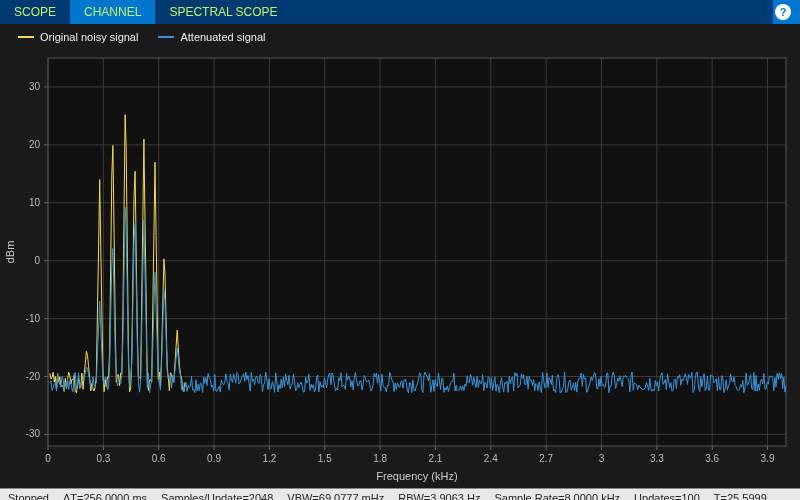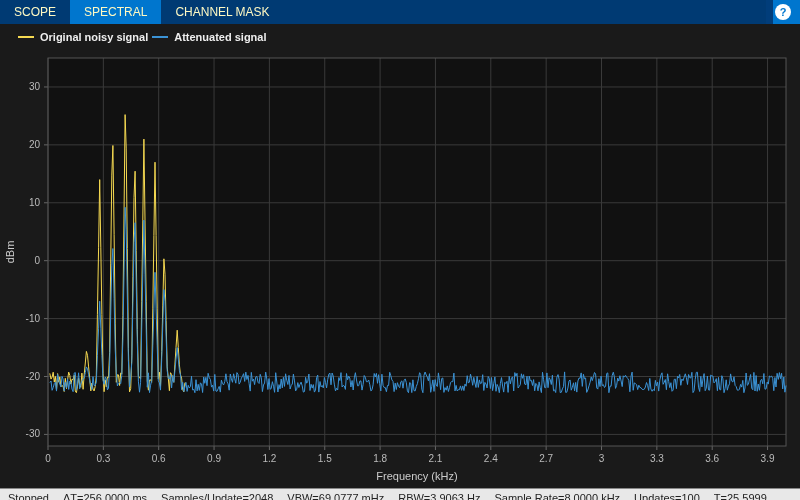--- a/index.html
+++ b/index.html
@@ -14,21 +14,21 @@
   .tabbar {
     display: flex;
     height: 24px;
     background: #003a73;
     align-items: stretch;
   }
   .tab {
     padding: 0 14px;
     display: flex;
     align-items: center;
-    color: #fef9c3;
+    color: #bef264;
     font-size: 12px;
     cursor: pointer;
     white-space: nowrap;
   }
   .tab.active {
     background: #0076ce;
   }
   .tab-spacer { flex: 1; }
   .help-btn {
     width: 34px;
@@ -44,26 +44,25 @@
     background: #fff;
     color: #0076ce;
     font-weight: bold;
     font-size: 11px;
     display: flex;
     align-items: center;
     justify-content: center;
   }
   .legend {
     display: flex;
-    gap: 4px;
+    gap: 20px;
     padding: 4px 10px 2px 18px;
     height: 18px;
     align-items: center;
     background: #1a1a1a;
-    font-weight: bold;
   }
   .legend-item { display: flex; align-items: center; gap: 6px; color: #eee; font-size: 11px;}
   .swatch { width: 16px; height: 2px; }
   .plot-wrap {
     position: relative;
     width: 800px;
     height: 440px;
     background: #1a1a1a;
   }
   .status {
@@ -83,22 +82,22 @@
   .grid { stroke: #3a3a3a; stroke-width: 1; }
   .axis { stroke: #666; stroke-width: 1; }
   .series-a { stroke: #f5d951; stroke-width: 1; fill: none; }
   .series-b { stroke: #3b93d6; stroke-width: 1; fill: none; }
 </style>
 </head>
 <body>
 
 <div class="tabbar">
   <div class="tab">SCOPE</div>
-  <div class="tab active">SPECTRAL</div>
-  <div class="tab">CHANNEL MASK</div>
+  <div class="tab active">CHANNEL</div>
+  <div class="tab">SPECTRAL SCOPE</div>
   <div class="tab-spacer"></div>
   <div class="help-btn">
     <div class="help-circle">?</div>
   </div>
 </div>
 
 <div class="legend">
   <div class="legend-item">
     <span class="swatch" style="background:#f5d951"></span>
     <span>Original noisy signal</span>

